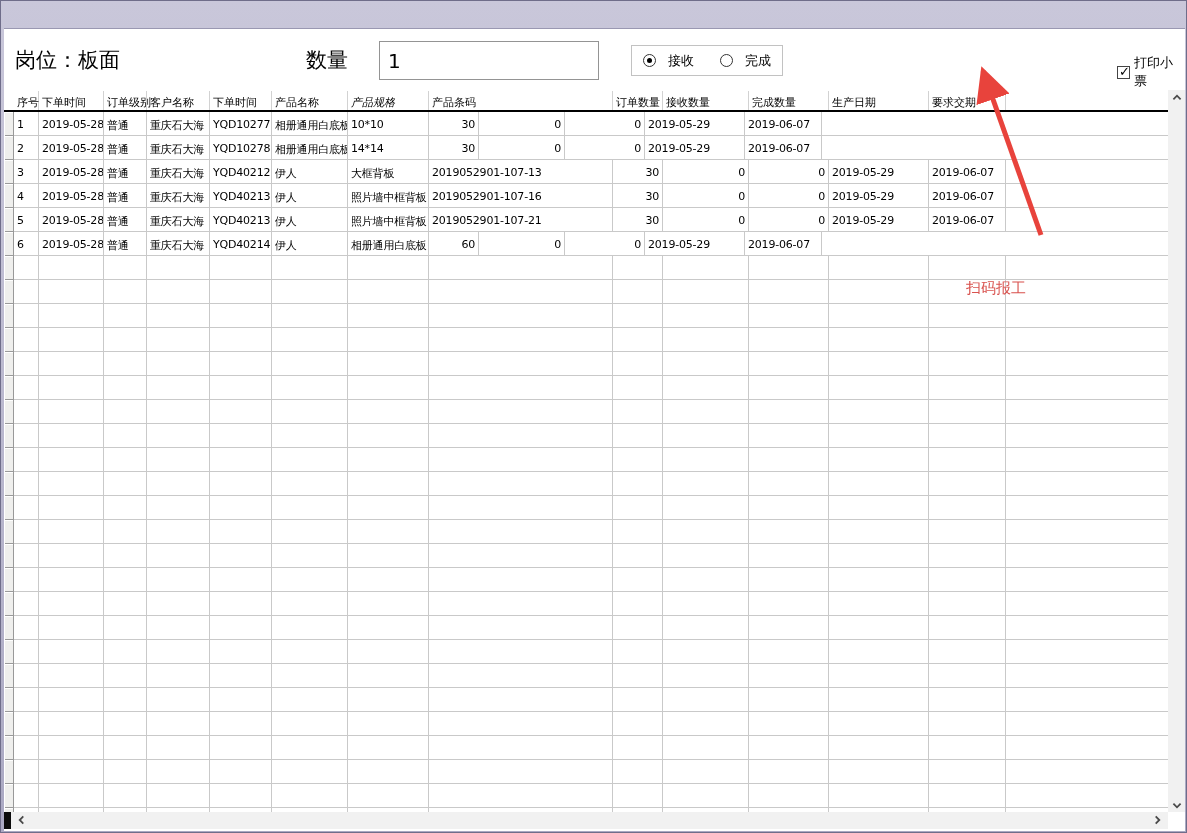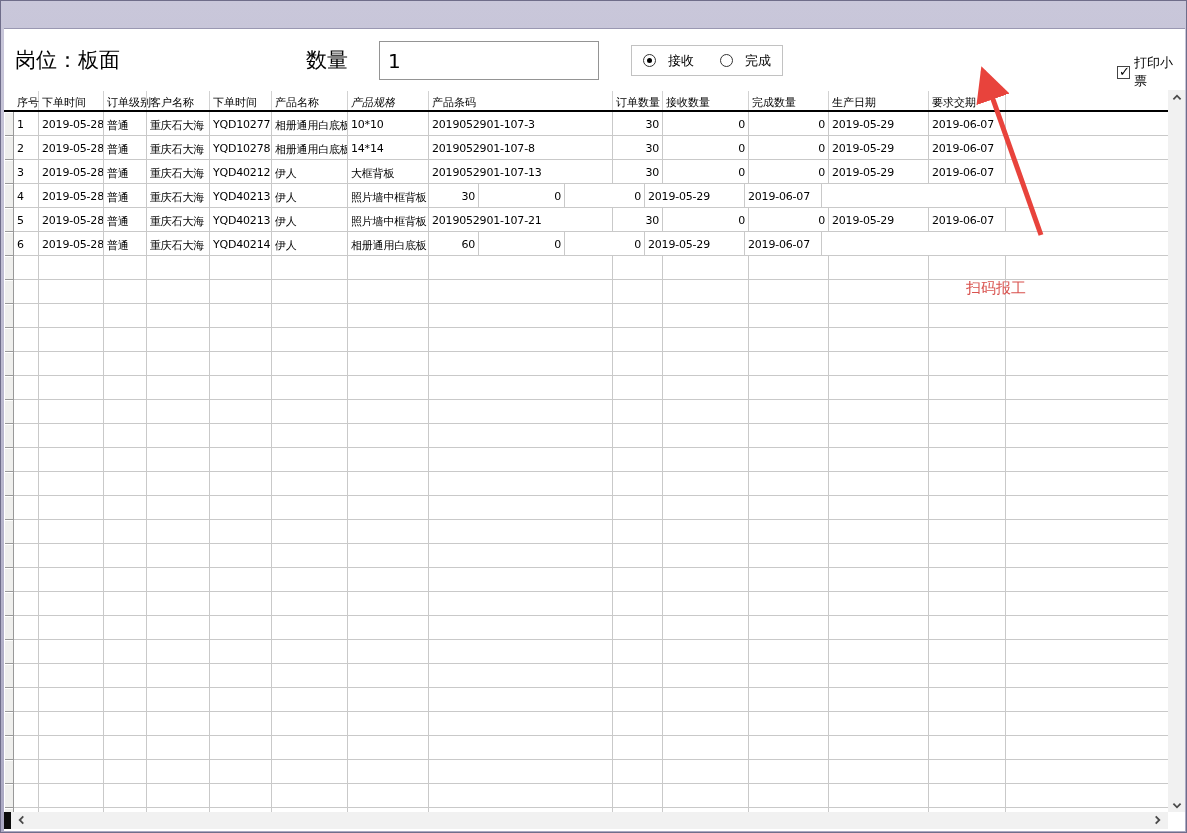--- a/index.html
+++ b/index.html
@@ -124,38 +124,36 @@
       <div class="grid-body" id="grid-body">
           <div class="row">
             <div class="sel-c"></div>
             <div class="cell" style="width: 25px;">1</div>
             <div class="cell" style="width: 65px;">2019-05-28</div>
             <div class="cell" style="width: 43px;">普通</div>
             <div class="cell" style="width: 63px;">重庆石大海</div>
             <div class="cell" style="width: 62px;">YQD10277</div>
             <div class="cell" style="width: 76px;">相册通用白底板</div>
             <div class="cell" style="width: 81px;">10*10</div>
-            <div class="cell" style="width: 184px;">2019052901-107-3</div>
             <div class="cell right" style="width: 50px;">30</div>
             <div class="cell right" style="width: 86px;">0</div>
             <div class="cell right" style="width: 80px;">0</div>
             <div class="cell" style="width: 100px;">2019-05-29</div>
             <div class="cell" style="width: 77px;">2019-06-07</div>
             <div class="cell cell-filler"></div>
           </div>
           <div class="row">
             <div class="sel-c"></div>
             <div class="cell" style="width: 25px;">2</div>
             <div class="cell" style="width: 65px;">2019-05-28</div>
             <div class="cell" style="width: 43px;">普通</div>
             <div class="cell" style="width: 63px;">重庆石大海</div>
             <div class="cell" style="width: 62px;">YQD10278</div>
             <div class="cell" style="width: 76px;">相册通用白底板</div>
             <div class="cell" style="width: 81px;">14*14</div>
-            <div class="cell" style="width: 184px;">2019052901-107-8</div>
             <div class="cell right" style="width: 50px;">30</div>
             <div class="cell right" style="width: 86px;">0</div>
             <div class="cell right" style="width: 80px;">0</div>
             <div class="cell" style="width: 100px;">2019-05-29</div>
             <div class="cell" style="width: 77px;">2019-06-07</div>
             <div class="cell cell-filler"></div>
           </div>
           <div class="row">
             <div class="sel-c"></div>
             <div class="cell" style="width: 25px;">3</div>
@@ -175,20 +173,21 @@
           </div>
           <div class="row">
             <div class="sel-c"></div>
             <div class="cell" style="width: 25px;">4</div>
             <div class="cell" style="width: 65px;">2019-05-28</div>
             <div class="cell" style="width: 43px;">普通</div>
             <div class="cell" style="width: 63px;">重庆石大海</div>
             <div class="cell" style="width: 62px;">YQD40213</div>
             <div class="cell" style="width: 76px;">伊人</div>
             <div class="cell" style="width: 81px;">照片墙中框背板</div>
+            <div class="cell" style="width: 184px;">2019052901-107-16</div>
             <div class="cell right" style="width: 50px;">30</div>
             <div class="cell right" style="width: 86px;">0</div>
             <div class="cell right" style="width: 80px;">0</div>
             <div class="cell" style="width: 100px;">2019-05-29</div>
             <div class="cell" style="width: 77px;">2019-06-07</div>
             <div class="cell cell-filler"></div>
           </div>
           <div class="row">
             <div class="sel-c"></div>
             <div class="cell" style="width: 25px;">5</div>

